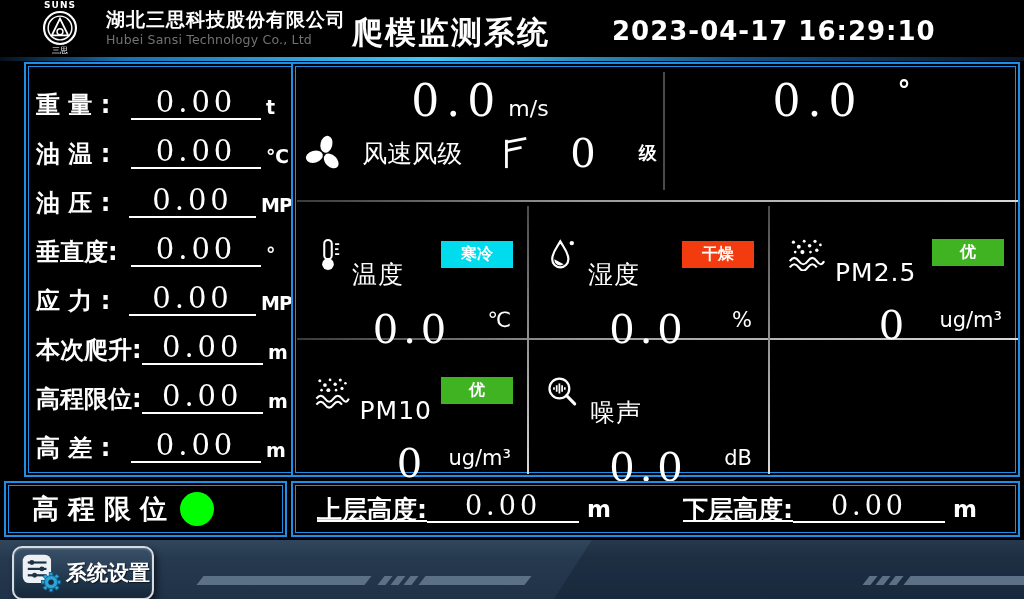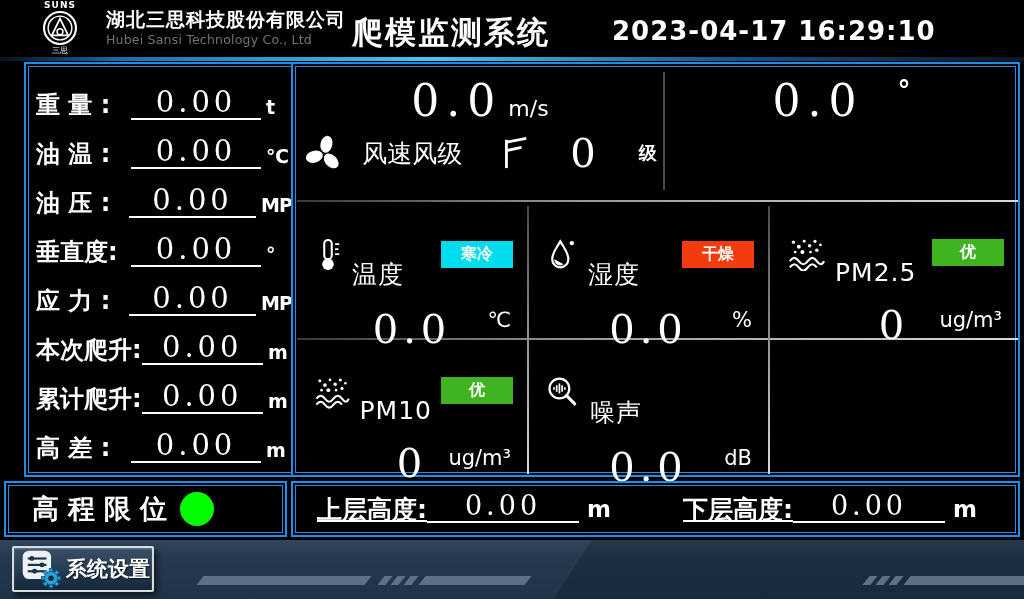--- a/index.html
+++ b/index.html
@@ -75,21 +75,21 @@
   .lvl-unit{font-size:23px;font-weight:bold;margin:0 8px;}
   .lvl-gap{width:64px;}
 
   
   .bottombar{position:absolute;left:0;top:540px;width:1024px;height:59px;
      background:linear-gradient(180deg,#31465c 0%,#26394f 30%,#1f3248 100%);}
   .bar-dark{position:absolute;right:0;top:0;width:470px;height:100%;
      background:rgba(7,15,28,.25);clip-path:polygon(38px 0,100% 0,100% 100%,0 100%);}
   .stripes{position:absolute;left:0;top:36px;width:1024px;height:9px;}
   .stripe{position:absolute;top:0;height:9px;background:#5d7186;transform:skewX(-38deg);}
-  .settings-btn{position:absolute;left:12px;top:6px;width:142px;height:46px;border-radius:2px;
+  .settings-btn{position:absolute;left:12px;top:6px;width:142px;height:54px;border-radius:10px;
      border:2px solid #d5dbe0;background:linear-gradient(180deg,#3a5068 0%,#233a50 55%,#152739 100%);
      box-shadow:3px 4px 6px rgba(0,0,0,.55), inset 0 1px 2px rgba(255,255,255,.25);
      display:flex;align-items:center;padding-left:6px;box-sizing:border-box;cursor:pointer;}
   .settings-label{font-size:21px;font-weight:bold;margin-left:4px;text-shadow:1px 1px 1px rgba(0,0,0,.6);}
 
   svg{display:block;}
 </style>
 </head>
 <body>
 
@@ -140,21 +140,21 @@
       <div class="srow-label">应 力 :</div>
       <div class="srow-valuebox">0.00</div>
       <div class="srow-unit">MPa</div>
     </div>
     <div class="srow">
       <div class="srow-label">本次爬升:</div>
       <div class="srow-valuebox">0.00</div>
       <div class="srow-unit">m</div>
     </div>
     <div class="srow">
-      <div class="srow-label">累计爬升:</div>
+      <div class="srow-label">高程限位:</div>
       <div class="srow-valuebox">0.00</div>
       <div class="srow-unit">m</div>
     </div>
     <div class="srow">
       <div class="srow-label">高 差 :</div>
       <div class="srow-valuebox">0.00</div>
       <div class="srow-unit">m</div>
     </div>
   </div>
 

